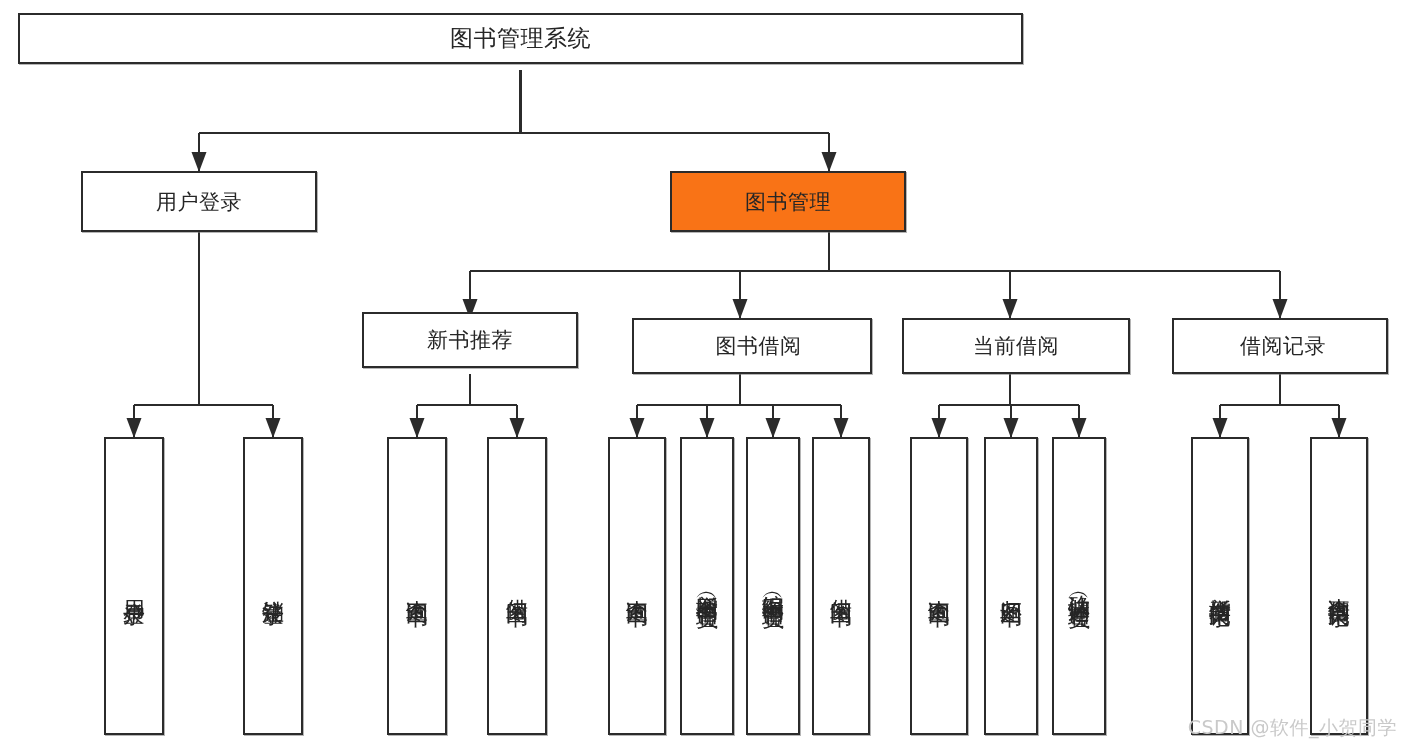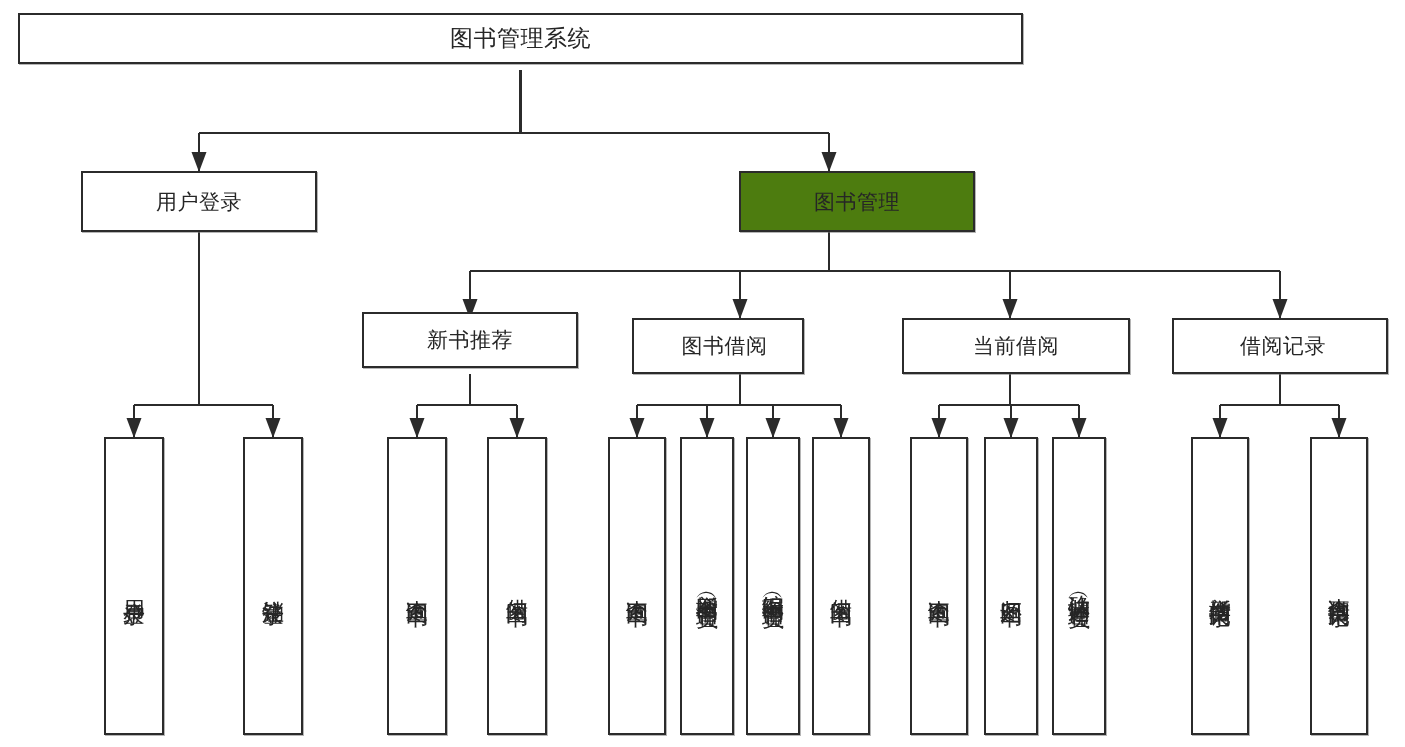--- a/index.html
+++ b/index.html
@@ -120,27 +120,27 @@
       <line x1="1339" y1="405" x2="1339" y2="437" stroke="#2b2b2b" stroke-width="2.6" shape-rendering="crispEdges"></line>
       <polygon points="1331.5,418 1346.5,418 1339,438" fill="#2b2b2b"></polygon>
     </svg>
   <div id="nodes">
       <div class="node lvl-root" style="left: 18px; top: 13px; width: 1005px; height: 51px; border-color: rgb(43, 43, 43); background: rgb(255, 255, 255);">
         <div class="node-label" style="color: rgb(38, 38, 38);">图书管理系统</div>
       </div>
       <div class="node lvl-mid" style="left: 81px; top: 171px; width: 236px; height: 61px; border-color: rgb(43, 43, 43); background: rgb(255, 255, 255);">
         <div class="node-label" style="color: rgb(38, 38, 38);">用户登录</div>
       </div>
-      <div class="node lvl-mid" style="left: 739px; top: 171px; width: 236px; height: 61px; border-color: rgb(43, 43, 43); background: #4d7c0f;">
+      <div class="node lvl-mid" style="left: 670px; top: 171px; width: 236px; height: 61px; border-color: rgb(43, 43, 43); background: #f97316;">
         <div class="node-label" style="color: rgb(38, 38, 38);">图书管理</div>
       </div>
       <div class="node lvl-mid" style="left: 362px; top: 312px; width: 216px; height: 56px; border-color: rgb(43, 43, 43); background: rgb(255, 255, 255);">
         <div class="node-label" style="color: rgb(38, 38, 38);">新书推荐</div>
       </div>
-      <div class="node lvl-mid" style="left: 632px; top: 318px; width: 172px; height: 56px; border-color: rgb(43, 43, 43); background: rgb(255, 255, 255); padding-left: 13px;">
+      <div class="node lvl-mid" style="left: 632px; top: 318px; width: 240px; height: 56px; border-color: rgb(43, 43, 43); background: rgb(255, 255, 255); padding-left: 13px;">
         <div class="node-label" style="color: rgb(38, 38, 38);">图书借阅</div>
       </div>
       <div class="node lvl-mid" style="left: 902px; top: 318px; width: 228px; height: 56px; border-color: rgb(43, 43, 43); background: rgb(255, 255, 255);">
         <div class="node-label" style="color: rgb(38, 38, 38);">当前借阅</div>
       </div>
       <div class="node lvl-mid" style="left: 1172px; top: 318px; width: 216px; height: 56px; border-color: rgb(43, 43, 43); background: rgb(255, 255, 255); padding-left: 6px;">
         <div class="node-label" style="color: rgb(38, 38, 38);">借阅记录</div>
       </div>
       <div class="node leaf" style="left: 104px; top: 437px; width: 60px; height: 298px; border-color: rgb(43, 43, 43); background: rgb(255, 255, 255);">
         <div class="node-label" style="color: rgb(38, 38, 38);">用户登录</div>
@@ -175,13 +175,14 @@
       <div class="node leaf" style="left: 1052px; top: 437px; width: 54px; height: 298px; border-color: rgb(43, 43, 43); background: rgb(255, 255, 255);">
         <div class="node-label" style="color: rgb(38, 38, 38);">确认归还（管理员）</div>
       </div>
       <div class="node leaf" style="left: 1191px; top: 437px; width: 58px; height: 298px; border-color: rgb(43, 43, 43); background: rgb(255, 255, 255);">
         <div class="node-label" style="color: rgb(38, 38, 38);">新增借阅记录</div>
       </div>
       <div class="node leaf" style="left: 1310px; top: 437px; width: 58px; height: 298px; border-color: rgb(43, 43, 43); background: rgb(255, 255, 255);">
         <div class="node-label" style="color: rgb(38, 38, 38);">查询借阅记录</div>
       </div>
     </div>
+  <div class="watermark" style="right:8px; bottom:6px;">CSDN @软件_小贺同学</div>
 </div>
 
 </body></html>

